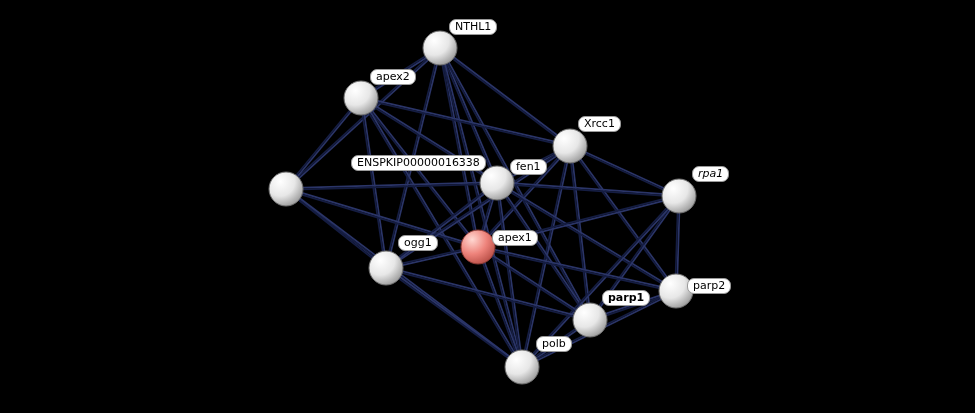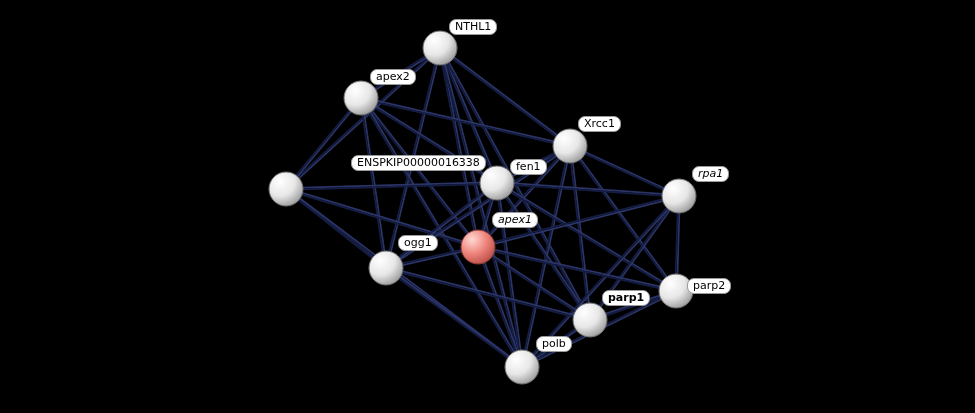--- a/index.html
+++ b/index.html
@@ -154,18 +154,18 @@
       <circle cx="676" cy="291" r="17" fill="url(#grad-default)" stroke="#6e6e6e" stroke-width="1"></circle>
       <circle cx="590" cy="320" r="17" fill="url(#grad-default)" stroke="#6e6e6e" stroke-width="1"></circle>
       <circle cx="522" cy="367" r="17" fill="url(#grad-default)" stroke="#6e6e6e" stroke-width="1"></circle>
     </svg>
     <div class="node-label" style="left: 449px; top: 27px;">NTHL1</div>
     <div class="node-label" style="left: 370px; top: 77px;">apex2</div>
     <div class="node-label" style="left: 578px; top: 124px;">Xrcc1</div>
     <div class="node-label" style="left: 510px; top: 156px; margin-top: 11px;">fen1</div>
     <div class="node-label" style="left: 303px; top: 163px; margin-left: 48px;">ENSPKIP00000016338</div>
     <div class="node-label" style="left: 692px; top: 174px; font-style: italic;">rpa1</div>
-    <div class="node-label" style="left: 492px; top: 220px; font-style: italic;">apex1</div>
+    <div class="node-label" style="left: 492px; top: 238px;">apex1</div>
     <div class="node-label" style="left: 398px; top: 243px;">ogg1</div>
     <div class="node-label" style="left: 687px; top: 286px;">parp2</div>
     <div class="node-label" style="left: 602px; top: 298px; font-weight: bold;">parp1</div>
     <div class="node-label" style="left: 536px; top: 344px;">polb</div>
   </div>
 
 </body></html>

